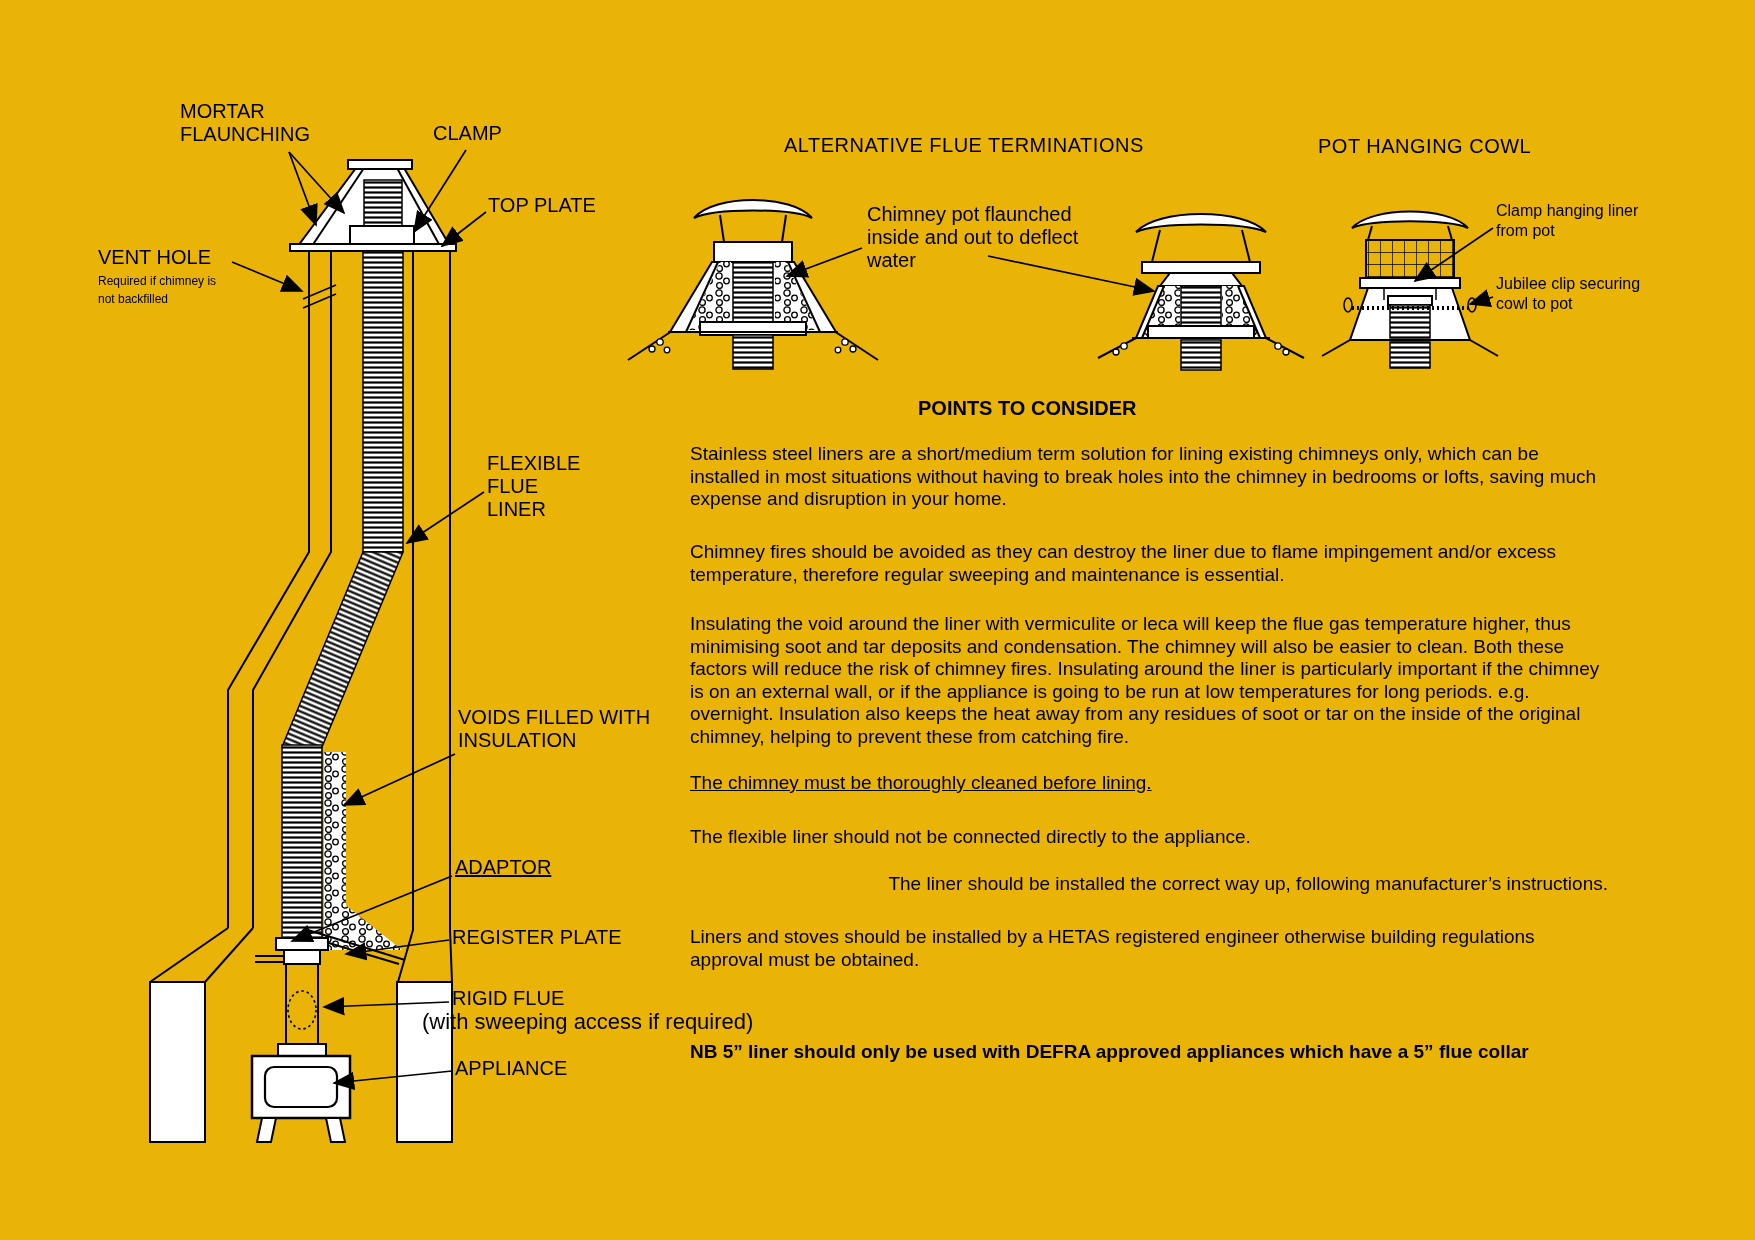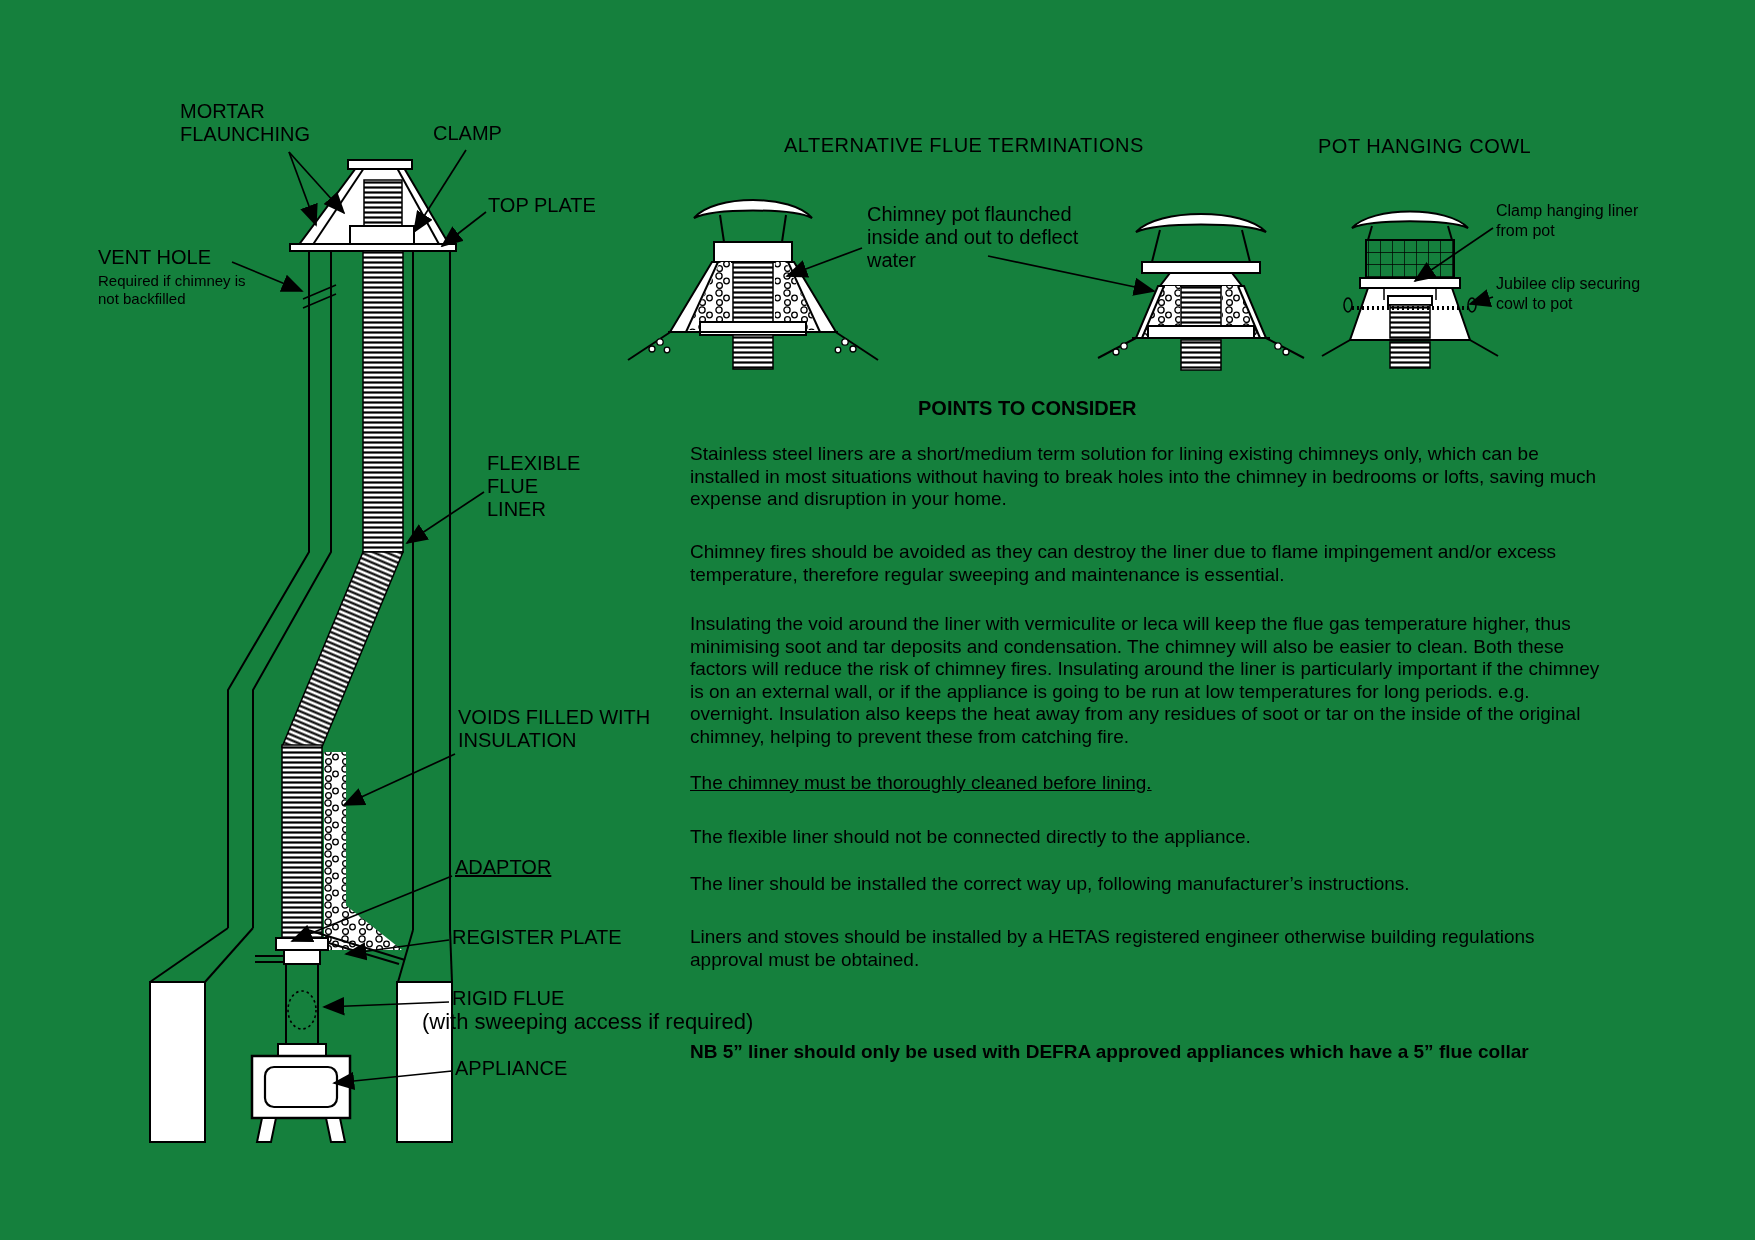--- a/index.html
+++ b/index.html
@@ -1,22 +1,22 @@
 <!DOCTYPE html>
 <html><head>
 <meta charset="utf-8">
 <style>
   html,body { margin:0; padding:0; background:#fff; }
   #page {
-    position:relative; width:1755px; height:1240px; background:#15803d;
+    position:relative; width:1755px; height:1240px; background:#eab308;
     font-family:"Liberation Sans", sans-serif; color:#000; overflow:hidden;
   }
   #art { position:absolute; left:0; top:0; }
   .lbl { position:absolute; font-size:20px; line-height:23px; white-space:pre-line; }
-  .lbl-sm { position:absolute; font-size:15px; line-height:18px; white-space:pre-line; }
+  .lbl-sm { position:absolute; font-size:12px; line-height:18px; white-space:pre-line; }
   .lbl-md { position:absolute; font-size:16px; line-height:20px; white-space:pre-line; }
   .title { position:absolute; font-size:20px; letter-spacing:0.5px; }
   .note-box {
     position:absolute; border:2px solid #000; padding:8px 12px;
     font-size:20px; line-height:27px; white-space:pre-line; background:#fff;
   }
   .heading { position:absolute; font-size:20px; font-weight:bold; }
   .para { position:absolute; left:690px; width:918px; font-size:19px; line-height:22.5px; }
   .nb { position:absolute; left:690px; font-size:19px; font-weight:bold; white-space:nowrap; }
   .wht { fill:#fff; stroke:#000; stroke-width:2; }
@@ -244,17 +244,17 @@
   <div class="lbl-md" style="left:1496px; top:274px;">Jubilee clip securing
 cowl to pot</div>
 
   <div class="heading" style="left:918px; top:397px;">POINTS TO CONSIDER</div>
 
   <div class="para" style="top:443px;">Stainless steel liners are a short/medium term solution for lining existing chimneys only, which can be installed in most situations without having to break holes into the chimney in bedrooms or lofts, saving much expense and disruption in your home.</div>
   <div class="para" style="top:541px;">Chimney fires should be avoided as they can destroy the liner due to flame impingement and/or excess temperature,  therefore regular sweeping and maintenance is essential.</div>
   <div class="para" style="top:613px;">Insulating the void around the liner with vermiculite or leca will keep the flue gas temperature higher, thus minimising soot and tar deposits and condensation.  The chimney will also be easier to clean. Both these factors will reduce the risk of chimney fires.  Insulating around the liner is particularly important if the chimney is on an external wall, or if the appliance is going to be run at low temperatures for long periods. e.g. overnight.  Insulation also keeps the heat away from any residues of soot or tar on the inside of the original chimney, helping to prevent these from catching fire.</div>
   <div class="para" style="top:772px;text-decoration:underline;">The chimney must be thoroughly cleaned before lining.</div>
   <div class="para" style="top:826px;">The flexible liner should not be connected directly to the appliance.</div>
-  <div class="para" style="top:873px;">The liner should be installed the correct way up, following manufacturer’s instructions.</div>
+  <div class="para" style="top:873px;text-align:right;">The liner should be installed the correct way up, following manufacturer’s instructions.</div>
   <div class="para" style="top:926px;">Liners and stoves should be installed by a HETAS registered engineer otherwise building regulations approval must be obtained.</div>
   <div class="nb" style="top:1041px;">NB 5” liner should only be used with DEFRA approved appliances which have a 5” flue collar</div>
 
 </div>
 
 </body></html>

